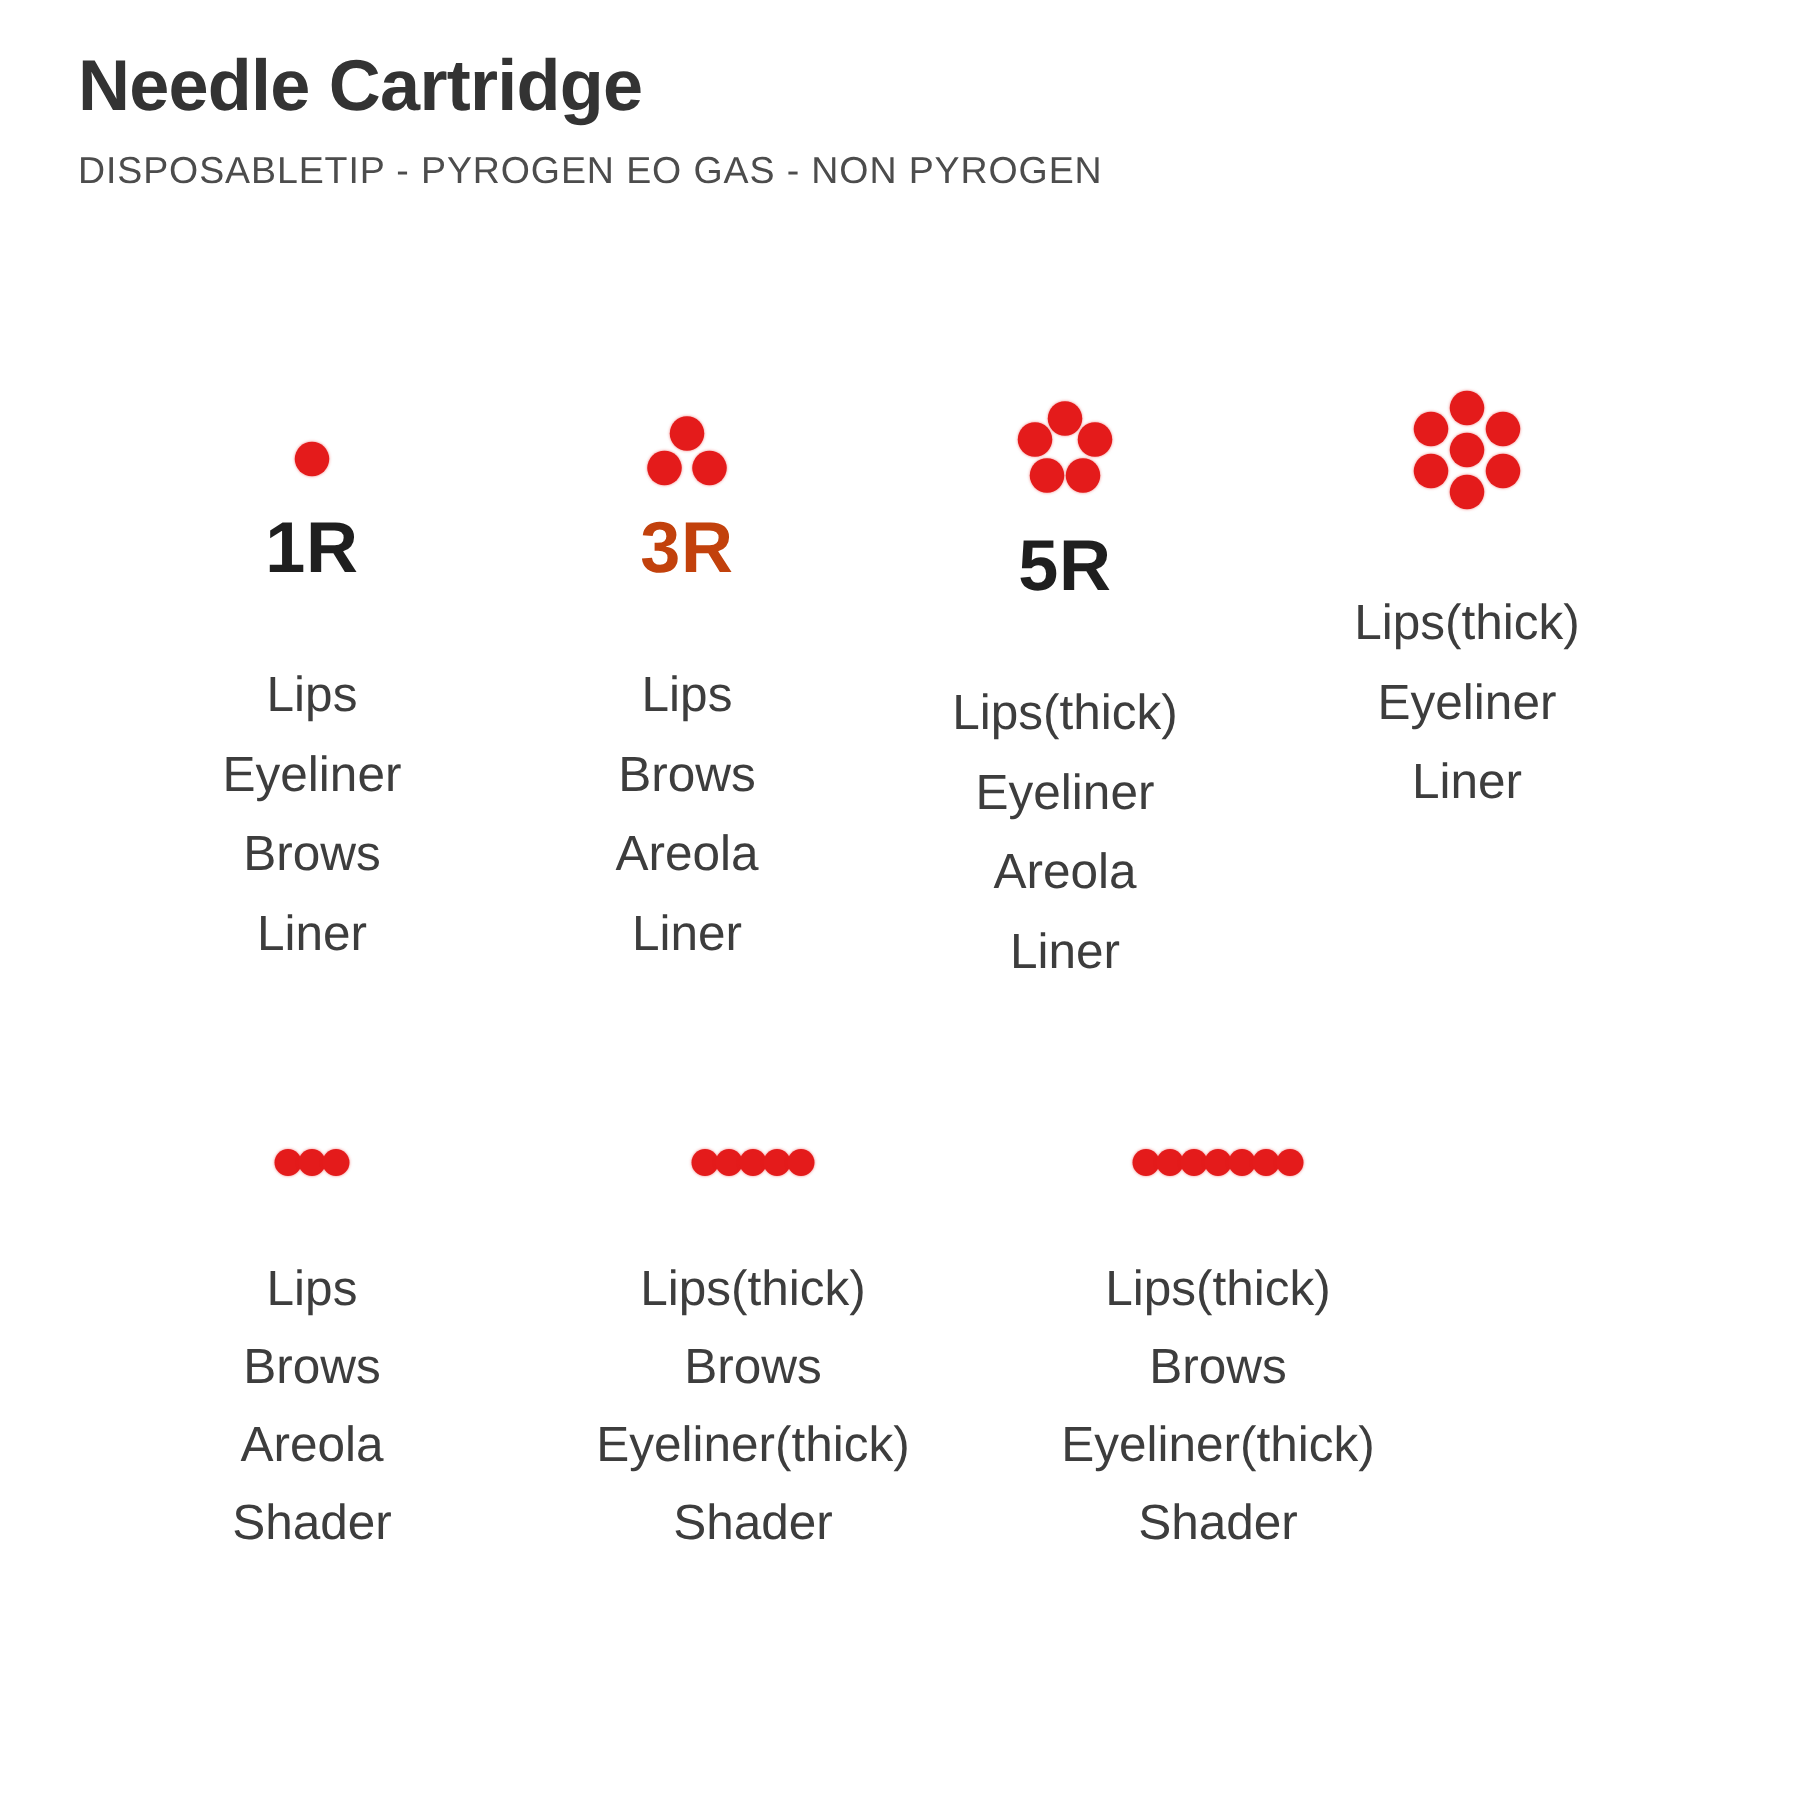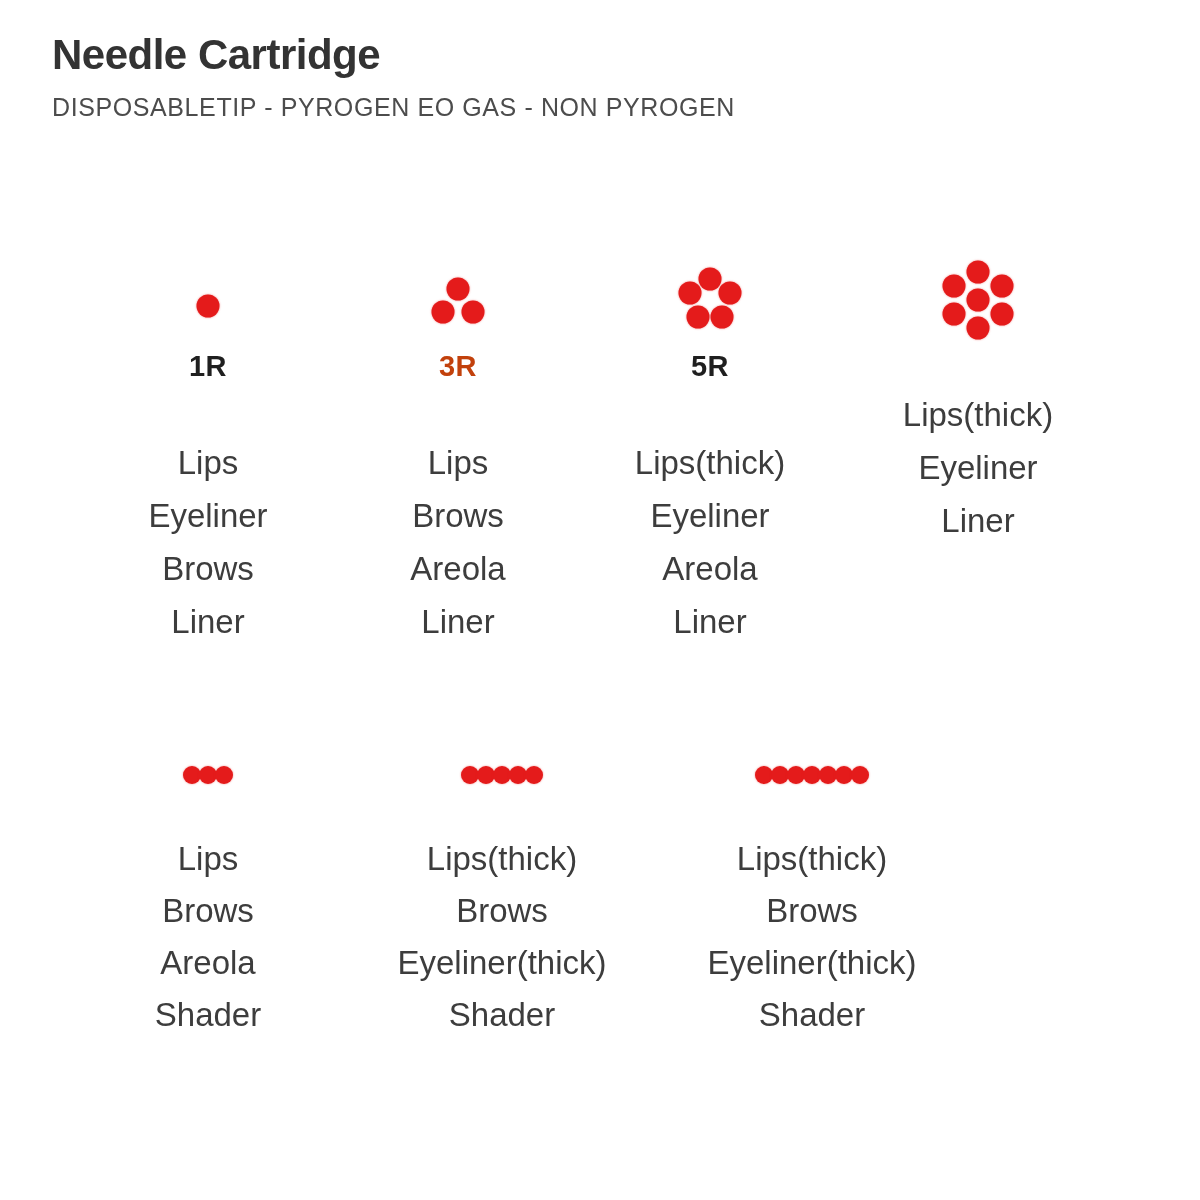--- a/index.html
+++ b/index.html
@@ -7,21 +7,21 @@
   .page {
     position: relative;
     width: 1200px;
     height: 1200px;
     background: #ffffff;
     font-family: "Liberation Sans", sans-serif;
     overflow: hidden;
   }
   .header { position: absolute; left: 52px; top: 32px; }
   .title {
-    font-size: 42px;
+    font-size: 48px;
     font-weight: 700;
     color: #333333;
     letter-spacing: -0.5px;
     line-height: 1.1;
   }
   .subtitle {
     margin-top: 15px;
     font-size: 25px;
     color: #4c4c4c;
     letter-spacing: 0.6px;
@@ -46,21 +46,21 @@
     height: 100%;
   }
   .fdot {
     border-radius: 50%;
     flex: 0 0 auto;
     box-shadow: 0 0 2px rgba(228, 27, 27, 0.55);
   }
   .cart-label {
     height: 48px;
     line-height: 48px;
-    font-size: 29px;
+    font-size: 48px;
     font-weight: 700;
     color: #1f1f1f;
     letter-spacing: 0.5px;
   }
   .use {
     font-size: 33px;
     color: #3d3d3d;
     font-weight: 400;
   }
 </style>
@@ -100,21 +100,21 @@
         </div>
       </div>
       <div class="column" style="left: 710px; top: 258px;">
         <div class="dots-area" style="height: 84px;">
           <span class="dot" style="height: 23px; width: 23px; left: calc(50% + 0px); top: 21px; background: rgb(228, 27, 27);"></span>
           <span class="dot" style="height: 23px; width: 23px; left: calc(50% - 20px); top: 35px; background: rgb(228, 27, 27);"></span>
           <span class="dot" style="height: 23px; width: 23px; left: calc(50% + 20px); top: 35px; background: rgb(228, 27, 27);"></span>
           <span class="dot" style="height: 23px; width: 23px; left: calc(50% - 12px); top: 59px; background: rgb(228, 27, 27);"></span>
           <span class="dot" style="height: 23px; width: 23px; left: calc(50% + 12px); top: 59px; background: rgb(228, 27, 27);"></span>
         </div>
-        <div class="cart-label" style="color: rgb(31, 31, 31);">5R</div>
+        <div class="cart-label" style="color: rgb(31, 31, 31); margin-top: 12px;">5R</div>
         <div class="uses" style="margin-top: 46px;">
           <div class="use" style="line-height: 53px; height: 53px; color: rgb(61, 61, 61);">Lips(thick)</div>
           <div class="use" style="line-height: 53px; height: 53px; color: rgb(61, 61, 61);">Eyeliner</div>
           <div class="use" style="line-height: 53px; height: 53px; color: rgb(61, 61, 61);">Areola</div>
           <div class="use" style="line-height: 53px; height: 53px; color: rgb(61, 61, 61);">Liner</div>
         </div>
       </div>
       <div class="column" style="left: 978px; top: 258px;">
         <div class="dots-area" style="height: 84px;">
           <span class="dot" style="height: 23px; width: 23px; left: calc(50% + 0px); top: 14px; background: rgb(228, 27, 27);"></span>

